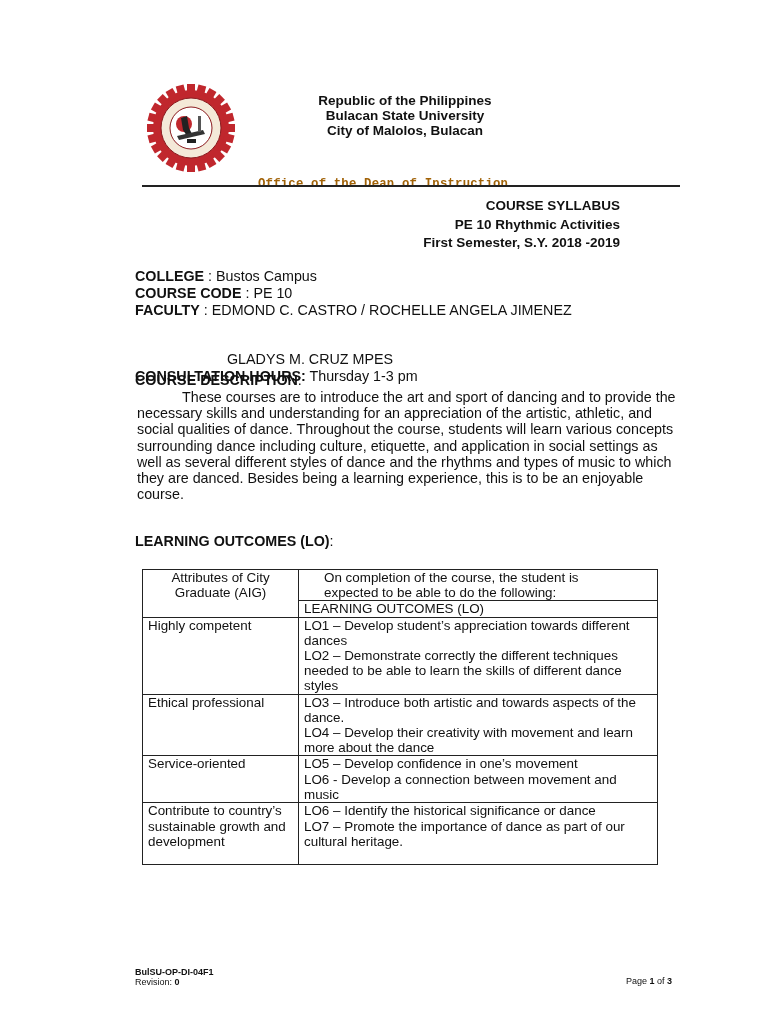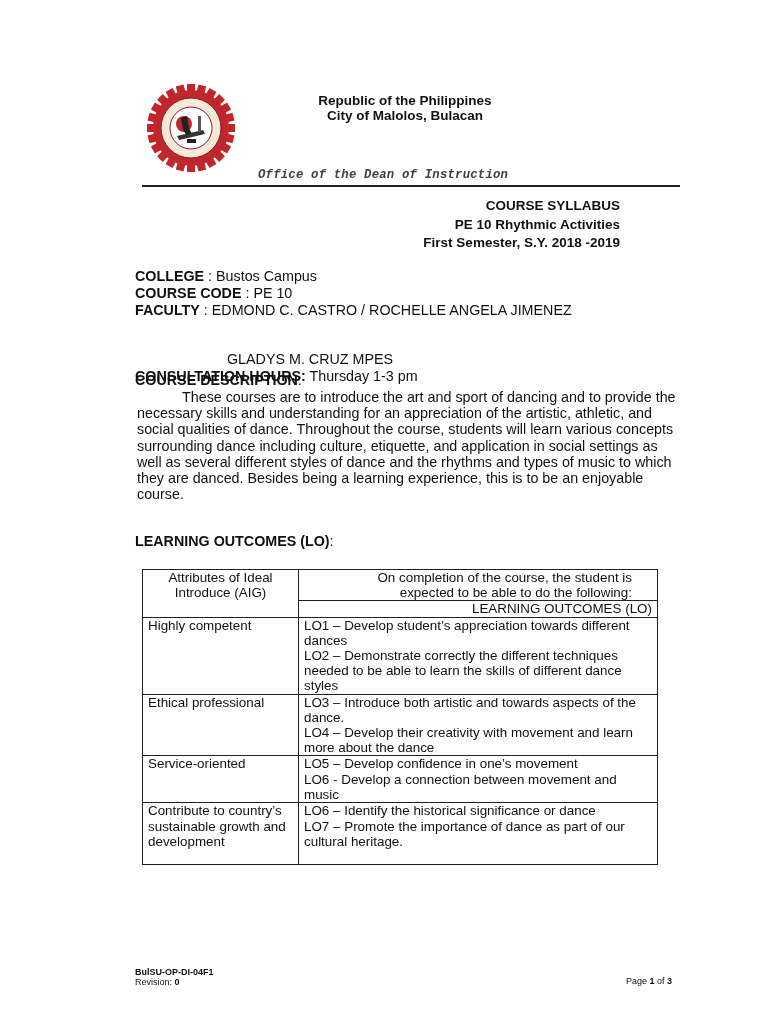--- a/index.html
+++ b/index.html
@@ -8,22 +8,22 @@
     overflow: hidden; color: #111111;
     font-family: "Liberation Sans", sans-serif;
   }
   .abs { position: absolute; }
   .logo { left: 147px; top: 84px; width: 88px; height: 88px; }
   .hdr-center {
     left: 255px; width: 300px; top: 93px; text-align: center;
     font-weight: bold; font-size: 13.5px; line-height: 15px;
   }
   .office {
-    left: 258px; top: 168px; font-family: "Liberation Mono", monospace;
-    font-weight: bold; font-size: 12.3px; letter-spacing: 0.2px; color: #404040; font-style: italic;
+    left: 258px; top: 177px; font-family: "Liberation Mono", monospace;
+    font-weight: bold; font-size: 12.3px; letter-spacing: 0.2px; color: #a16207;
   }
   .rule { left: 142px; top: 185px; width: 538px; height: 2px; background: #222; }
   .title-block {
     left: 200px; width: 420px; top: 197px; text-align: right;
     font-weight: bold; font-size: 13.5px; line-height: 18.5px;
   }
   .info { left: 135px; top: 268px; font-size: 14.3px; line-height: 17px; width: 560px; }
   .info .row { position: relative; height: 17px; white-space: nowrap; }
   .info b { font-weight: bold; }
   .dept { position: absolute; left: 272px; top: 0; }
@@ -34,21 +34,21 @@
     text-indent: 45px; text-align: left;
   }
   .lo-h { left: 135px; top: 533px; font-size: 14.3px; font-weight: bold; }
   table.lo {
     position: absolute; left: 142px; top: 569px; width: 516px;
     border-collapse: collapse; font-size: 13.4px; line-height: 15.2px;
   }
   table.lo td { border: 1.3px solid #222; vertical-align: top; padding: 0 5px; }
   table.lo td.c1 { width: 145px; }
   table.lo .hdr-attr { text-align: center; padding-top: 0; }
-  table.lo .hdr-lo { text-align: right; }
+  table.lo .hdr-lo { text-align: left; }
   .footer-l { left: 135px; top: 967px; font-size: 9px; line-height: 10px; }
   .footer-r { left: 626px; top: 976px; font-size: 9px; }
   .lo-item { display: block; }
 </style>
 </head>
 <body>
 
 <div class="abs logo">
   <svg width="88" height="88" viewBox="0 0 88 88">
     <g fill="#c0272d">
@@ -85,20 +85,21 @@
     <circle cx="37" cy="40" r="8" fill="#c0272d"></circle>
     <path d="M34 34 L40 32 L42 44 L46 52 L40 52 L36 46 Z" fill="#222"></path>
     <path d="M30 52 L56 46 L58 50 L32 56 Z" fill="#333"></path>
     <rect x="51" y="32" width="3" height="16" fill="#555"></rect>
     <rect x="40" y="55" width="9" height="4" fill="#222"></rect>
   </svg>
 </div>
 
 <div class="abs hdr-center">
   <div>Republic of the Philippines</div>
+  <div>Bulacan State University</div>
   <div>City of Malolos, Bulacan</div>
 </div>
 
 <div class="abs office">Office of the Dean of Instruction</div>
 <div class="abs rule"></div>
 
 <div class="abs title-block">
   <div>COURSE SYLLABUS</div>
   <div>PE 10 Rhythmic Activities</div>
   <div>First Semester, S.Y. 2018 -2019</div>
@@ -123,21 +124,21 @@
 </div>
 
 <div class="abs desc-h"><span>COURSE DESCRIPTION</span><span style="font-weight:normal">:</span></div>
 <div class="abs desc">These courses are to introduce the art and sport of dancing and to provide the necessary skills and understanding for an appreciation of the artistic, athletic, and social qualities of dance. Throughout the course, students will learn various concepts surrounding dance including culture, etiquette, and application in social settings as well as several different styles of dance and the rhythms and types of music to which they are danced. Besides being a learning experience, this is to be an enjoyable course.</div>
 
 <div class="abs lo-h"><span>LEARNING OUTCOMES (LO)</span><span style="font-weight:normal">:</span></div>
 
 <table class="lo">
   <tbody>
       <tr>
-    <td class="c1 hdr-attr" rowspan="2" style="height:45px;">Attributes of Ideal Introduce (AIG)</td>
+    <td class="c1 hdr-attr" rowspan="2" style="height:45px;">Attributes of City Graduate (AIG)</td>
     <td class="hdr-lo" style="padding:0 25px;">On completion of the course, the student is expected to be able to do the following:</td>
   </tr>
   <tr>
     <td class="hdr-lo">LEARNING OUTCOMES (LO)</td>
   </tr>
   <tr style="height:76px;">
     <td class="c1">Highly competent</td>
     <td>
       <span class="lo-item">LO1 – Develop student’s appreciation towards different dances</span>
       <span class="lo-item">LO2 – Demonstrate correctly the different techniques needed to be able to learn the skills of different dance styles</span>

